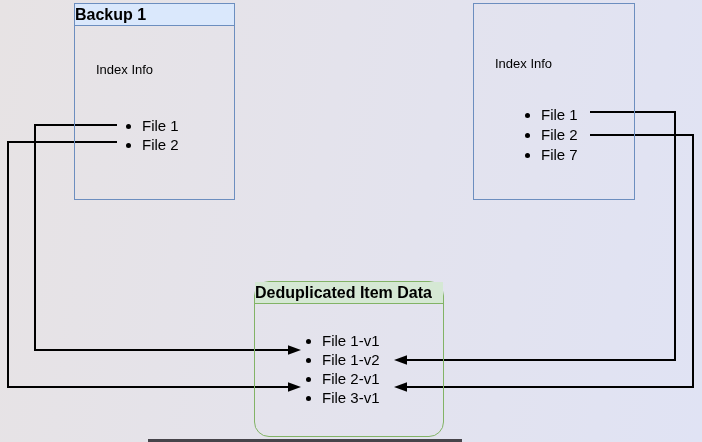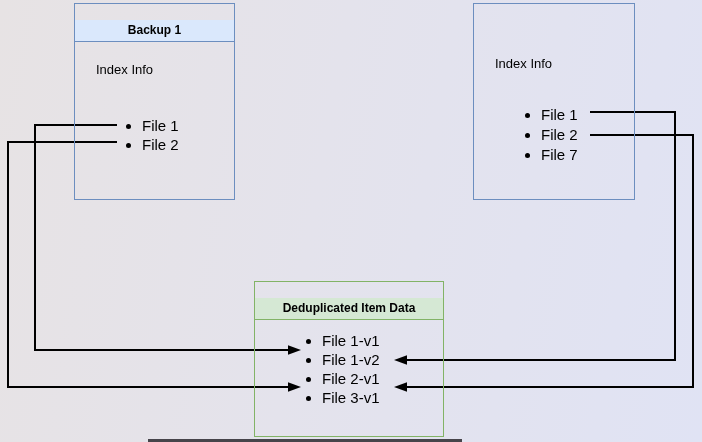--- a/index.html
+++ b/index.html
@@ -26,30 +26,29 @@
     stroke: #000;
     stroke-width: 2;
   }
   svg.connectors polygon { fill: #000; stroke: none; }
 
   .box {
     position: absolute;
     border: 1px solid;
   }
   .box.blue  { border-color: #6c8ebf; }
-  .box.green { border-color: #82b366; }
+  .box.green { border-color: #82b366; border-radius: 15px; }
 
   .hdr {
     height: 22px;
     line-height: 21px;
-    text-align: center;
-    font-size: 12px;
+    text-align: left;
+    font-size: 16px;
     font-weight: bold;
     border-bottom: 1px solid;
-    margin-top: 16px;
   }
   .blue  .hdr { background: #dae8fc; border-color: #6c8ebf; }
   .green .hdr { background: #d5e8d4; border-color: #82b366; }
 
   .lbl {
     position: absolute;
     left: 21px;
     font-size: 13px;
     white-space: nowrap;
   }

